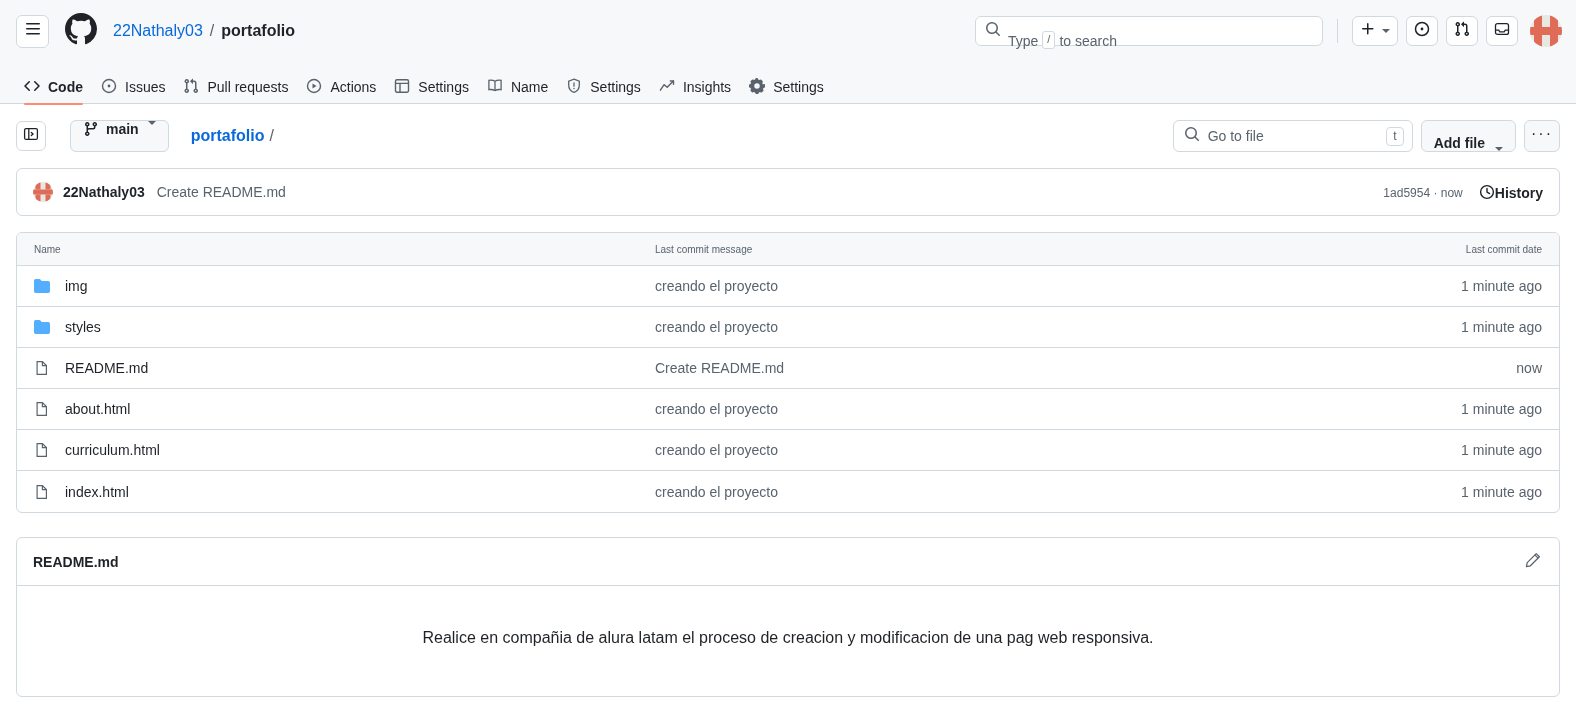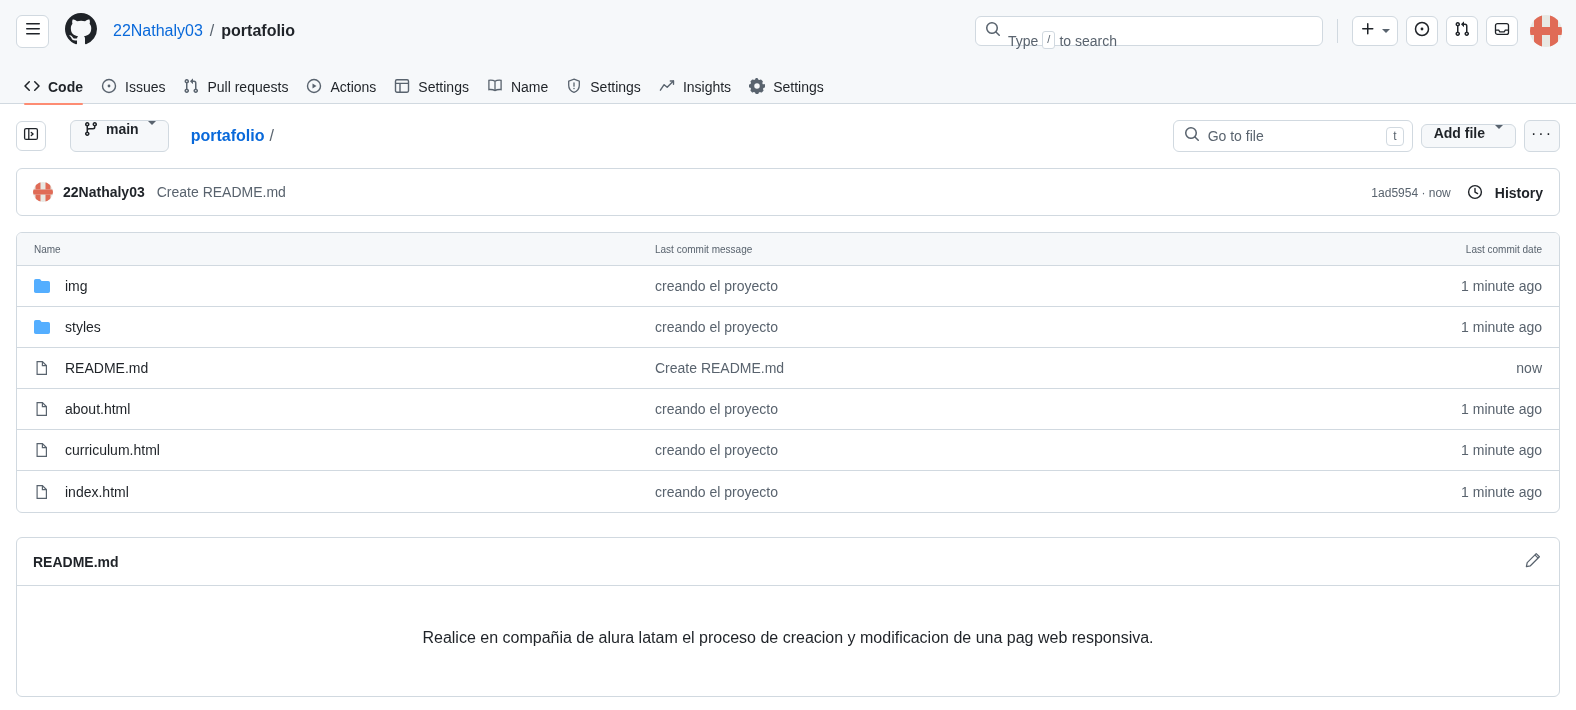--- a/index.html
+++ b/index.html
@@ -192,25 +192,25 @@
   }
   .gotofile .gf-text { font-size: 14px; color: #59636e; margin-left: 8px; flex: 1; }
   .key-hint {
     border: 1px solid #d1d9e0;
     border-radius: 4px;
     font-size: 12px;
     padding: 1px 6px 2px;
     color: #59636e;
   }
   .addfile-btn {
-    height: 24px;
+    height: 32px;
     border: 1px solid #d1d9e0;
     border-radius: 6px;
     background: #f6f8fa;
-    display: flex; align-items: flex-start; gap: 8px;
+    display: flex; align-items: flex-end; gap: 8px;
     padding: 0 12px;
     font-size: 14px; font-weight: 600;
     color: #1f2328;
     cursor: pointer;
   }
   .kebab-btn {
     width: 36px; height: 32px;
     border: 1px solid #d1d9e0;
     border-radius: 6px;
     background: #f6f8fa;
@@ -235,21 +235,21 @@
   }
   .commit-avatar { width: 20px; height: 20px; border-radius: 50%; overflow: hidden; flex: 0 0 auto; }
   .commit-author { margin-left: 10px; font-size: 14px; font-weight: 600; color: #1f2328; cursor: pointer; }
   .commit-msg { margin-left: 12px; font-size: 14px; color: #59636e; cursor: pointer; }
   .commit-right {
     position: absolute; right: 16px; top: 0; height: 48px;
     display: flex; align-items: center; gap: 16px;
   }
   .commit-sha { font-size: 12px; color: #59636e; cursor: pointer; }
   .history-link {
-    display: flex; align-items: center; gap: 12px;
+    display: flex; align-items: center; gap: 0;
     font-size: 14px; font-weight: 600; color: #1f2328; cursor: pointer;
   }
 
   
   .file-table {
     margin-top: 16px;
     border: 1px solid #d1d9e0;
     border-radius: 6px;
     overflow: hidden;
     background: #ffffff;

